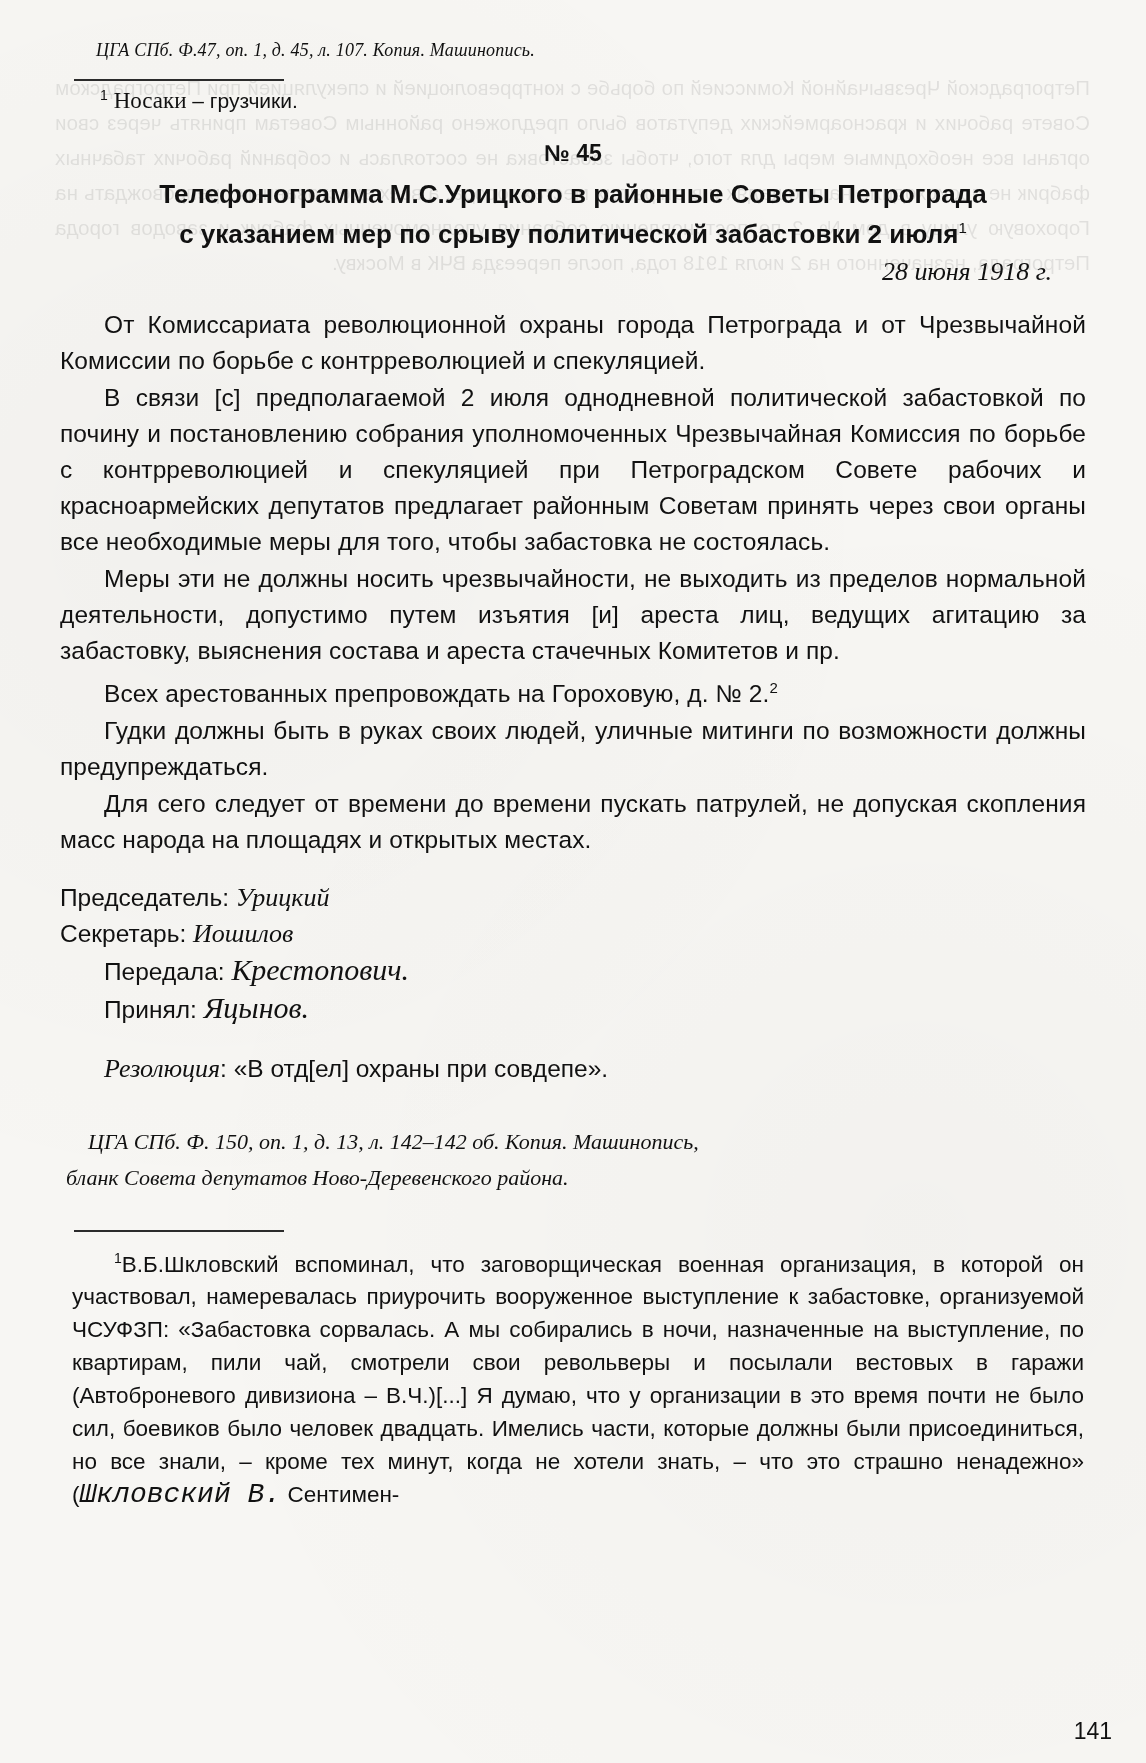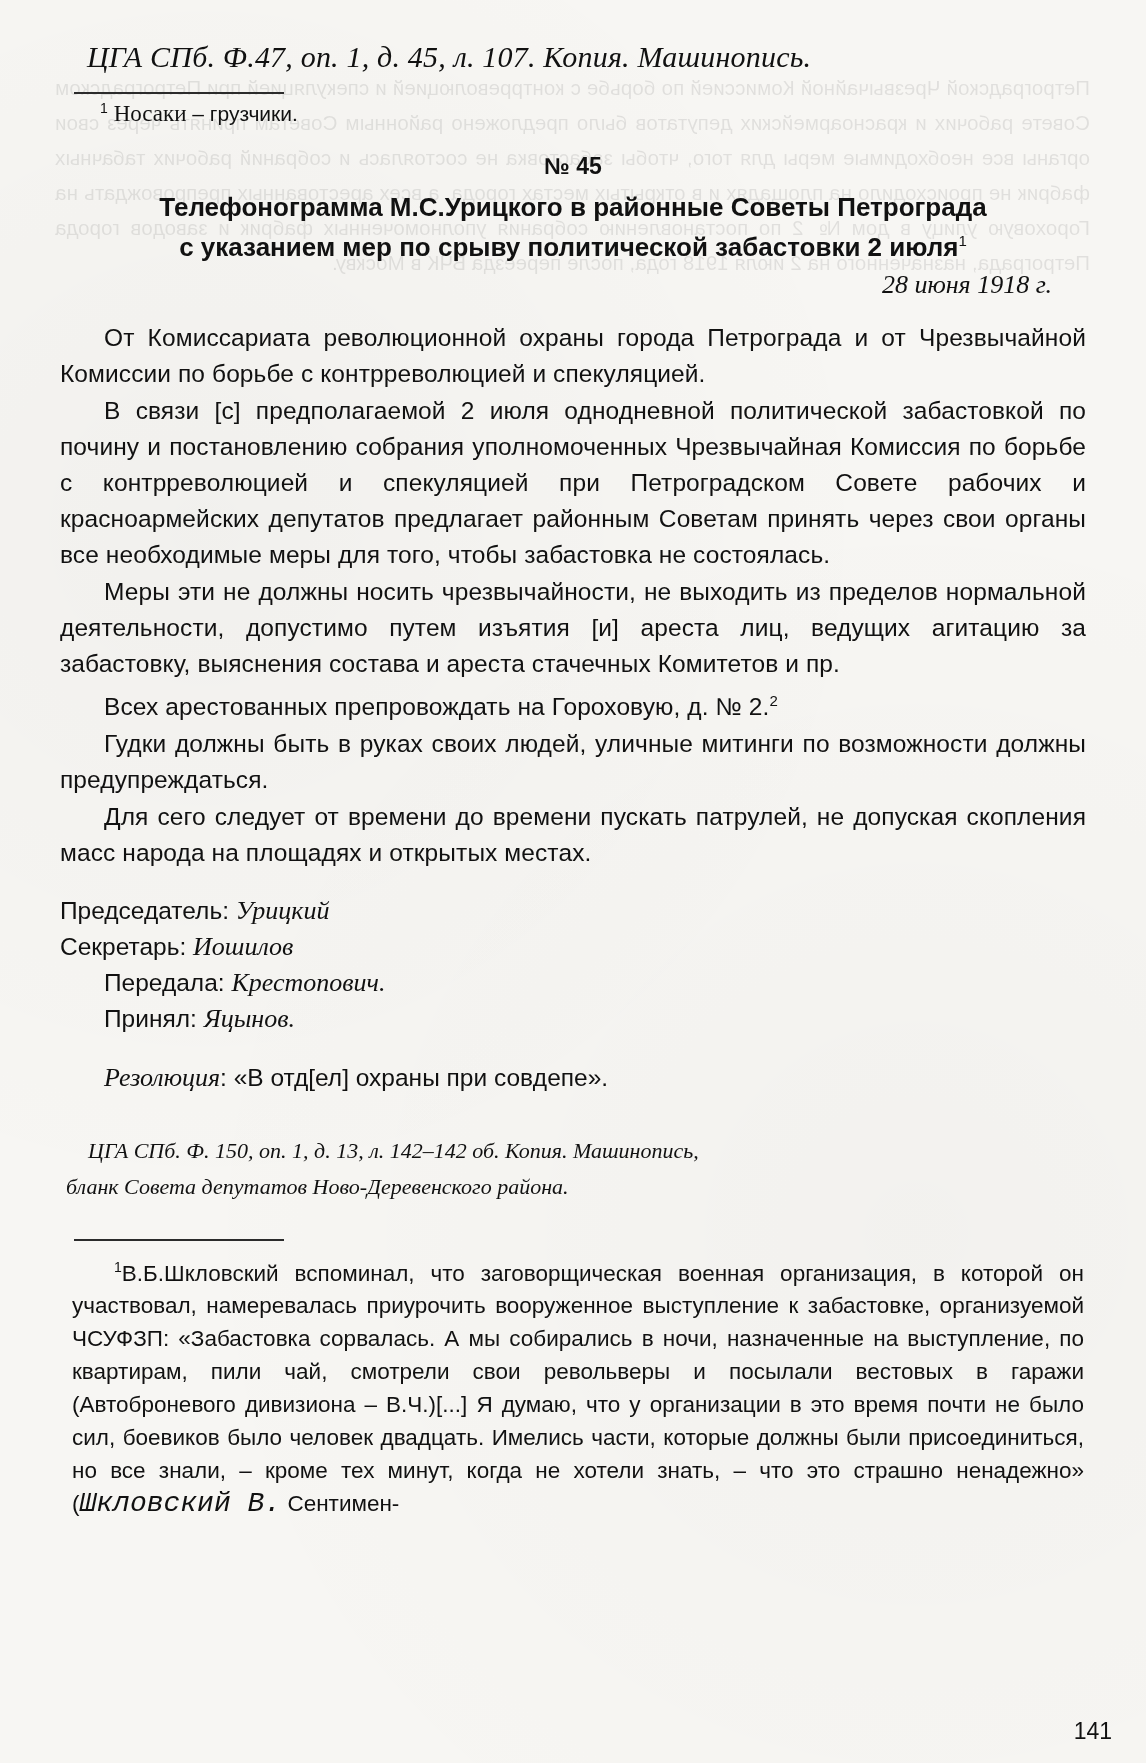--- a/index.html
+++ b/index.html
@@ -51,23 +51,23 @@
     letter-spacing: 0.1px;
   }
 
   .content {
     position: relative;
     z-index: 2;
   }
 
   .archive-ref {
     font-style: italic;
-    font-size: 30px;
+    font-size: 18px;
     letter-spacing: 0.2px;
-    margin: 0 0 18px 27px;
+    margin: 0 0 18px 36px;
   }
 
   .rule {
     width: 210px;
     height: 2px;
     background: #2b2b2b;
     margin: 10px 0 6px 14px;
   }
 
   .footnote-top {
@@ -143,21 +143,21 @@
 
   .transfer {
     font-family: "Liberation Sans", sans-serif;
     font-size: 24.5px;
     line-height: 36px;
     margin-left: 44px;
   }
   .transfer .name {
     font-family: "Liberation Serif", serif;
     font-style: italic;
-    font-size: 26px;
+    font-size: 30px;
   }
 
   .resolution {
     margin: 26px 0 0 44px;
     font-family: "Liberation Sans", sans-serif;
     font-size: 24.5px;
   }
   .resolution .lbl {
     font-family: "Liberation Serif", serif;
     font-style: italic;

